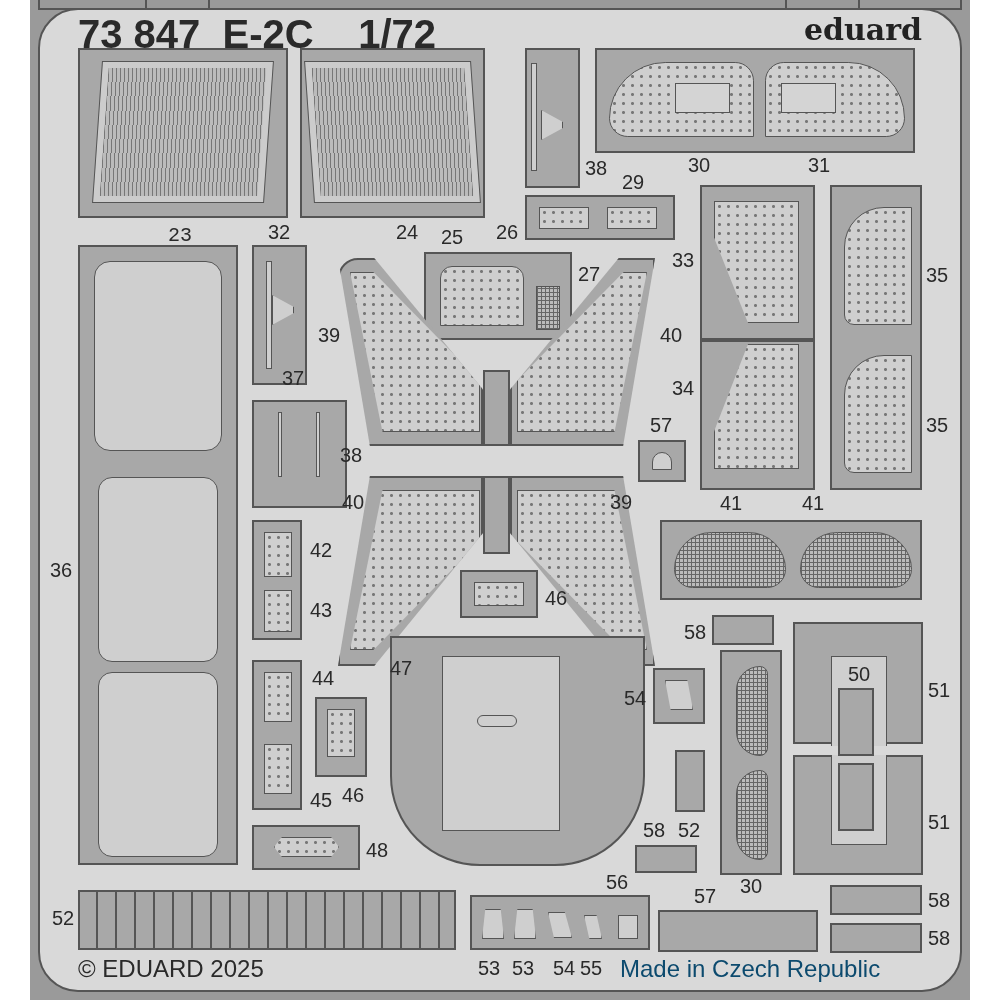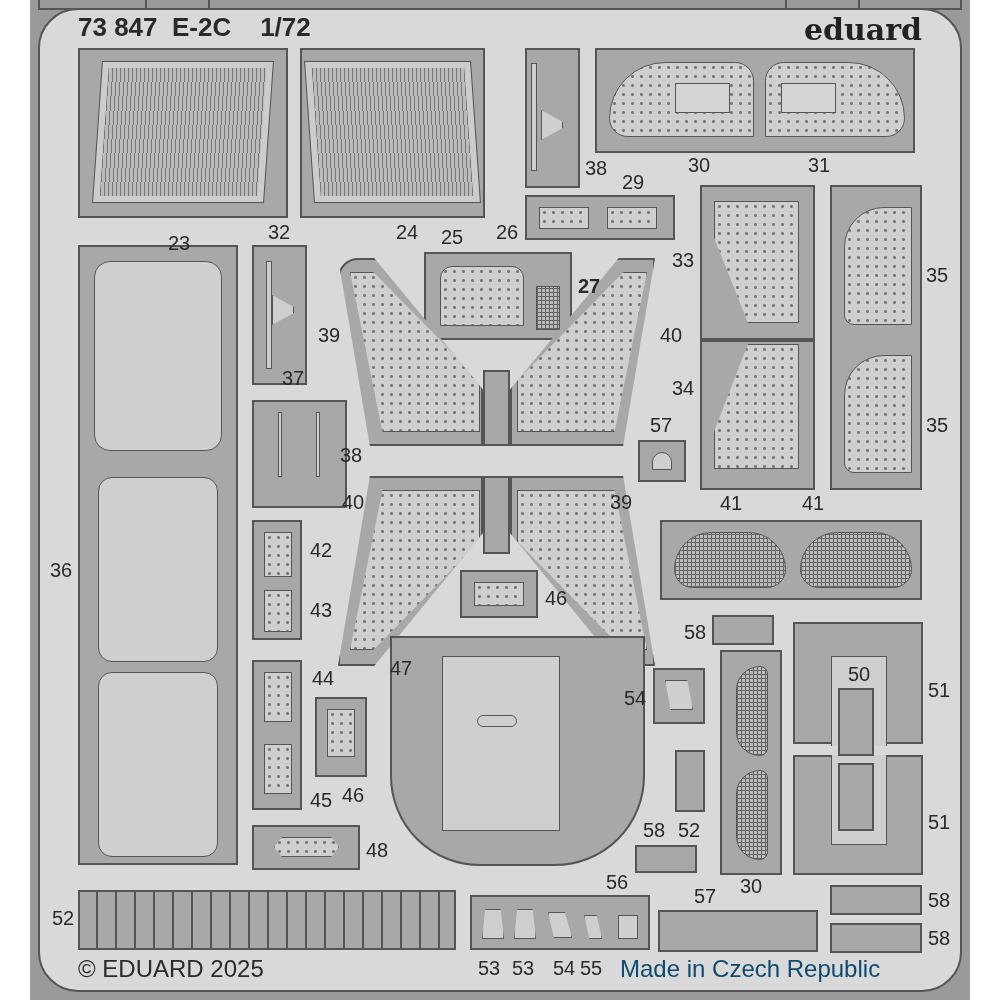--- a/index.html
+++ b/index.html
@@ -1,20 +1,20 @@
 <!DOCTYPE html>
 <html><head>
 <meta charset="utf-8">
 <style>
   html,body{margin:0;padding:0;background:#fff;}
   body{width:1000px;height:1000px;position:relative;overflow:hidden;font-family:"Liberation Sans",sans-serif;}
   .frame{position:absolute;left:30px;top:0;width:940px;height:1000px;background:#9a9a9a;}
   .sheet{position:absolute;left:38px;top:8px;width:924px;height:984px;background:#d9d9d9;border:2px solid #555;border-radius:40px;box-sizing:border-box;}
   .tab{position:absolute;background:#9a9a9a;border:2px solid #555;}
-  .title{position:absolute;left:78px;top:12px;font-size:26px;font-weight:bold;color:#2a2a2a;letter-spacing:0px;}
+  .title{position:absolute;left:78px;top:12px;font-size:40px;font-weight:bold;color:#2a2a2a;letter-spacing:0px;}
   .brand{position:absolute;right:78px;top:12px;font-family:"DejaVu Serif",serif;font-size:30px;font-weight:bold;color:#222;}
   .copy{position:absolute;left:78px;top:955px;font-size:24px;color:#2a2a2a;}
   .made{position:absolute;left:620px;top:955px;font-size:24px;color:#0c4a6e;}
   .lbl{position:absolute;font-size:20px;color:#2a2a2a;line-height:1;}
   .part{position:absolute;background:#a8a8a8;border:2px solid #555;box-sizing:border-box;}
   .inner{position:absolute;background:#cfcfcf;border:1.5px solid #555;box-sizing:border-box;}
   .grate{background-image:repeating-linear-gradient(90deg,#777 0 1px,#bbb 1px 4px);}
   .mesh{background-image:repeating-linear-gradient(90deg,#666 0 1px,transparent 1px 4px),repeating-linear-gradient(0deg,#666 0 1px,#bbb 1px 4px);}
   .dots{background-image:radial-gradient(circle,#777 1.3px,transparent 1.6px);background-size:9px 9px;}
 </style>
@@ -177,30 +177,30 @@
   <div class="inner" style="left:112px;top:18px;width:18px;height:24px;clip-path:polygon(0 0,70% 0,100% 100%,30% 100%);"></div>
   <div class="inner" style="left:146px;top:18px;width:20px;height:24px;"></div>
 </div>
 
 <div class="part" style="left:658px;top:910px;width:160px;height:42px;"></div>
 
 <div class="part" style="left:830px;top:885px;width:92px;height:30px;"></div>
 <div class="part" style="left:830px;top:923px;width:92px;height:30px;"></div>
 
 <div id="labels">
-    <div class="lbl" style="left: 168px; top: 233px;">23</div>
+    <div class="lbl" style="left: 168px; top: 226px; font-family: Liberation Mono, monospace;">23</div>
     <div class="lbl" style="left: 268px; top: 222px;">32</div>
     <div class="lbl" style="left: 396px; top: 222px;">24</div>
     <div class="lbl" style="left: 441px; top: 227px;">25</div>
     <div class="lbl" style="left: 496px; top: 222px;">26</div>
     <div class="lbl" style="left: 585px; top: 158px;">38</div>
     <div class="lbl" style="left: 622px; top: 172px;">29</div>
     <div class="lbl" style="left: 688px; top: 155px;">30</div>
     <div class="lbl" style="left: 808px; top: 155px;">31</div>
-    <div class="lbl" style="left: 578px; top: 276px; font-weight: bold;">27</div>
+    <div class="lbl" style="left: 578px; top: 264px;">27</div>
     <div class="lbl" style="left: 672px; top: 250px;">33</div>
     <div class="lbl" style="left: 926px; top: 265px;">35</div>
     <div class="lbl" style="left: 318px; top: 325px;">39</div>
     <div class="lbl" style="left: 660px; top: 325px;">40</div>
     <div class="lbl" style="left: 672px; top: 378px;">34</div>
     <div class="lbl" style="left: 926px; top: 415px;">35</div>
     <div class="lbl" style="left: 282px; top: 368px;">37</div>
     <div class="lbl" style="left: 340px; top: 445px;">38</div>
     <div class="lbl" style="left: 650px; top: 415px;">57</div>
     <div class="lbl" style="left: 342px; top: 492px;">40</div>

